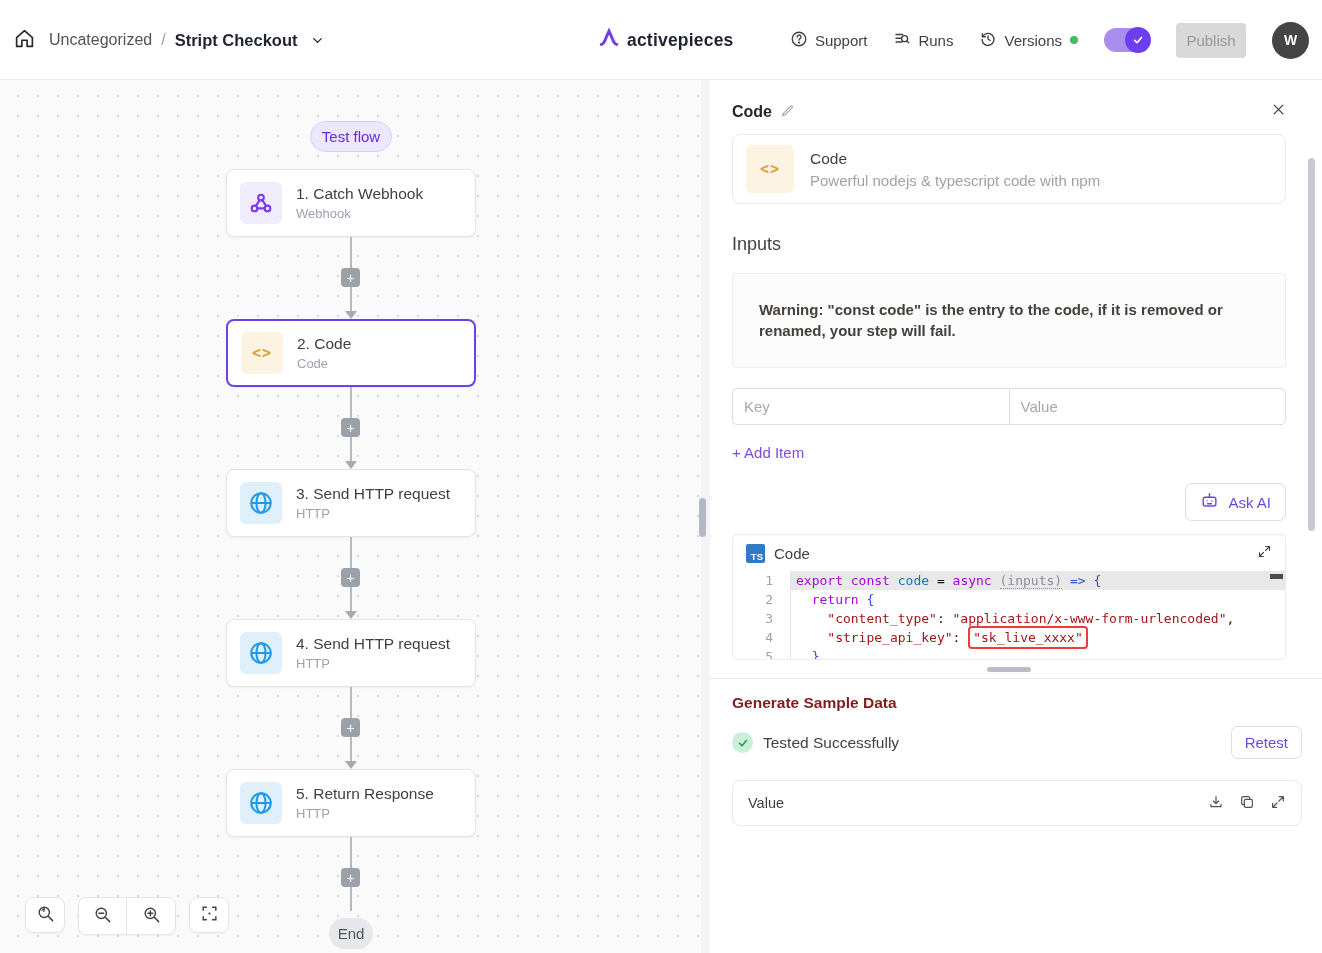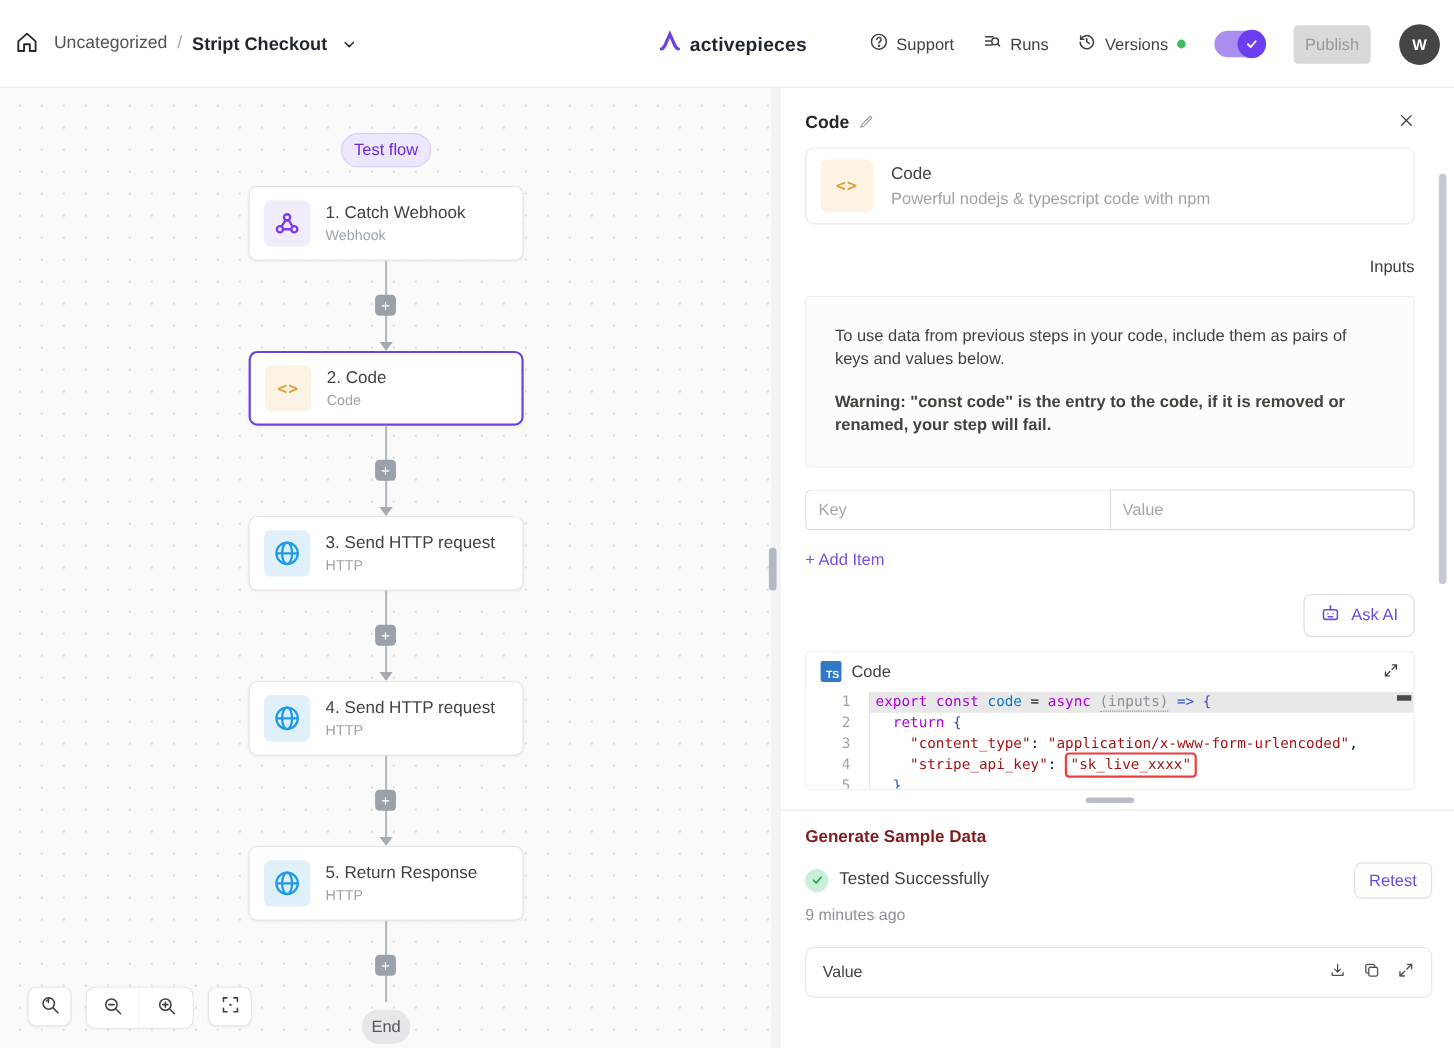--- a/index.html
+++ b/index.html
@@ -71,21 +71,21 @@
   .panel-titlebar { display:flex; align-items:center; margin-bottom:12px; }
   .panel-title { font-size:16px; font-weight:700; color:#292524; }
   .pencil { margin-left:8px; color:#a1a1aa; background:none; border:none; cursor:pointer; display:flex; }
   .close-x { margin-left:auto; background:none; border:none; color:#3f3f46; font-size:17px; cursor:pointer; }
 
   .piece-card { border:1px solid #e8e8ea; border-radius:8px; padding:10px 13px; display:flex; align-items:center; gap:16px; margin-bottom:30px; }
   .piece-icon { width:48px; height:48px; border-radius:6px; background:#fcf3e3; color:#dd9e33; display:flex; align-items:center; justify-content:center; }
   .piece-name { font-size:15.5px; color:#3f3f46; }
   .piece-desc { font-size:15px; color:#a1a1aa; margin-top:4px; }
 
-  .inputs-heading { font-size:15px; color:#3f3f46; margin-bottom:18px;text-align:right; }
+  .inputs-heading { font-size:18px; color:#3f3f46; margin-bottom:18px; }
   .info-box { background:#fcfcfc; border:1px solid #ececee; border-radius:4px; padding:26px; font-size:15px; color:#44403c; line-height:1.38; }
   .info-box p + p { margin-top:19px; }
   .info-box b { font-weight:700; }
 
   .kv-row { display:flex; margin-top:20px; }
   .kv-input { height:37px; border:1px solid #dcdce2; font-size:15px; padding:0 11px; color:#3f3f46; outline:none; font-family:inherit; }
   .kv-input::placeholder { color:#a7a7af; }
   .kv-key { flex:1; border-radius:5px 0 0 5px; border-right:none; }
   .kv-val { flex:1; border-radius:0 5px 5px 0; }
   .add-item { display:inline-block; margin-top:19px; color:#7c4ce5; font-size:15px; background:none; border:none; cursor:pointer; padding:0; }
@@ -377,21 +377,20 @@
         </span>
         <span>
           <span class="piece-name" style="display:block;">Code</span>
           <span class="piece-desc" style="display:block;">Powerful nodejs &amp; typescript code with npm</span>
         </span>
       </div>
 
       <div class="inputs-heading">Inputs</div>
 
       <div class="info-box">
-        <p>To use data from previous steps in your code, include them as pairs of keys and values below.</p>
         <p><b>Warning: "const code" is the entry to the code, if it is removed or renamed, your step will fail.</b></p>
       </div>
 
       <div class="kv-row">
         <input class="kv-input kv-key" placeholder="Key" style="">
         <input class="kv-input kv-val" placeholder="Value" style="">
       </div>
 
       <button class="add-item">+ Add Item</button>
 
@@ -457,21 +456,20 @@
 
       <div class="status-row">
         <span class="check-circle">
           <svg width="12" height="12" viewBox="0 0 24 24" fill="none" stroke="currentColor" stroke-width="3" stroke-linecap="round" stroke-linejoin="round">
               <path d="M5 12.5 L10 17.5 L19 7"></path>
             </svg>
         </span>
         <span class="status-text">Tested Successfully</span>
         <button class="retest-btn">Retest</button>
       </div>
-      <div class="time-text">9 minutes ago</div>
 
       <div class="output-box">
         <div class="out-header">
           <span class="out-title">Value</span>
           <span class="out-icons">
             <button>
               <span>
                 <svg width="16" height="16" viewBox="0 0 24 24" fill="none" stroke="currentColor" stroke-width="1.8" stroke-linecap="round" stroke-linejoin="round">
                     <path d="M12 4 V14 M8 10.5 L12 14.5 L16 10.5"></path>
                     <path d="M4.5 15.5 V19 H19.5 V15.5"></path>

